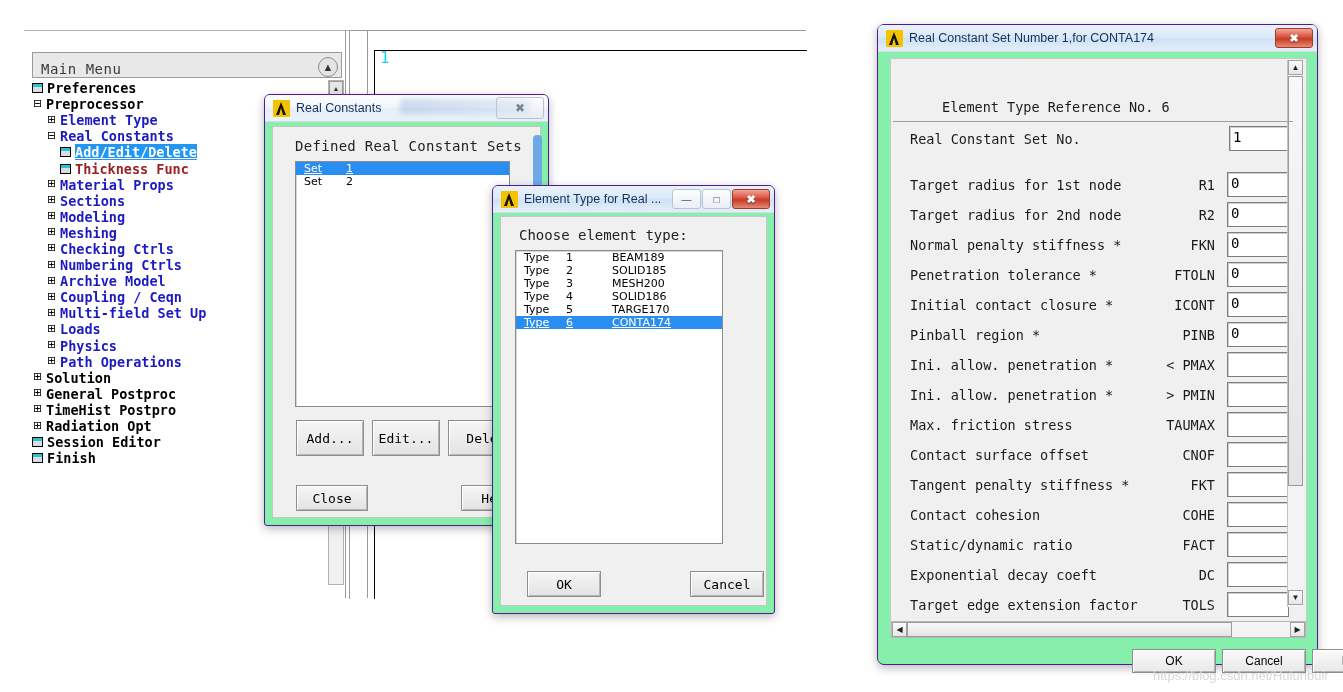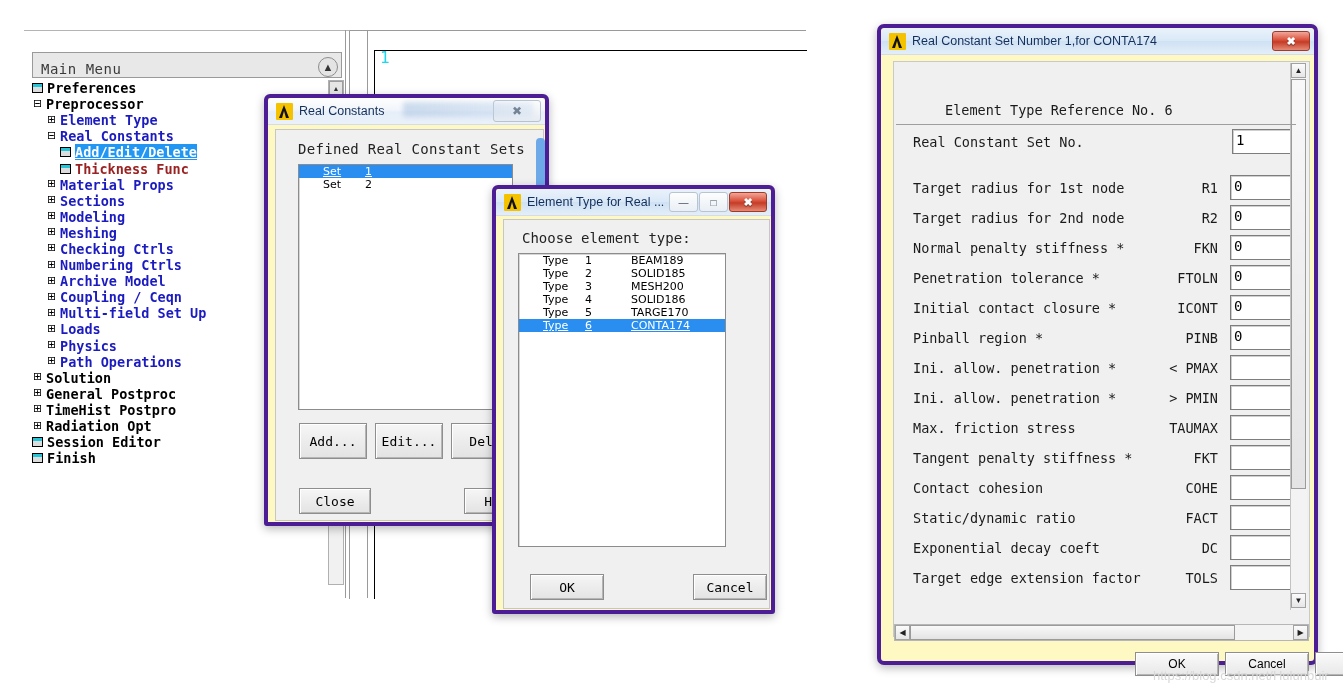--- a/index.html
+++ b/index.html
@@ -80,22 +80,22 @@
   #gfx-label{
     left:380px;top:48px;font-family:"DejaVu Sans Mono","Liberation Mono",monospace;
     font-size:16px;color:#1ad8f0;
   }
   #gfx-sep1{left:345px;top:30px;width:1px;height:568px;background:#9a9a9a;}
   #gfx-sep2{left:367px;top:30px;width:1px;height:568px;background:#9a9a9a;}
   #bg-topline{left:24px;top:30px;width:782px;height:1px;background:#8c8c8c;}
 
   
   .dlg{
-    background:#fef9c3;
-    border:4px solid #4c1d95;
+    background:#86efac;
+    border:1px solid #4c1d95;
     border-radius:6px 6px 3px 3px;
     box-shadow:0 3px 10px rgba(0,0,0,.28);
     box-sizing:border-box;
   }
   .dlg-tb{
     height:26px;display:flex;align-items:center;
     background:linear-gradient(to bottom,#fdfdfd 0%,#f2f6fb 45%,#e6eef8 55%,#eaf1fa 100%);
     border-radius:5px 5px 0 0;
     border-bottom:1px solid #d5dce6;
     padding:0 4px;
@@ -150,21 +150,21 @@
     box-sizing:border-box;cursor:default;
   }
   .listbox{
     background:#ffffff;border:1px solid #8c8c8c;
     box-shadow:inset 1px 1px 0 #d6d6d6;
     box-sizing:border-box;overflow:hidden;
   }
   .lrow{
     height:13px;display:flex;
     font-family:"DejaVu Sans",sans-serif;font-size:11px;color:#000;
-    padding-left:24px;white-space:nowrap;
+    padding-left:8px;white-space:nowrap;
   }
   .lrow.hl{background:#2a8ef0;color:#fff;text-decoration:underline;}
   .lrow .c1{width:42px;display:inline-block;}
   .lrow .c2{width:46px;display:inline-block;}
 
   
   #rc-dlg{left:264px;top:94px;width:285px;height:432px;}
   #rc-blur{
     position:absolute;left:135px;top:4px;width:130px;height:15px;
     background:linear-gradient(90deg,rgba(170,195,225,.55),rgba(195,215,240,.35));
@@ -528,20 +528,25 @@
           <div class="rlabel">Ini. allow. penetration *</div>
           <div class="rcode">&gt; PMIN</div>
           <div class="rinput"></div>
         </div>
         <div class="rrow">
           <div class="rlabel">Max. friction stress</div>
           <div class="rcode">TAUMAX</div>
           <div class="rinput"></div>
         </div>
         <div class="rrow">
+          <div class="rlabel">Contact surface offset</div>
+          <div class="rcode">CNOF</div>
+          <div class="rinput"></div>
+        </div>
+        <div class="rrow">
           <div class="rlabel">Tangent penalty stiffness *</div>
           <div class="rcode">FKT</div>
           <div class="rinput"></div>
         </div>
         <div class="rrow">
           <div class="rlabel">Contact cohesion</div>
           <div class="rcode">COHE</div>
           <div class="rinput"></div>
         </div>
         <div class="rrow">

